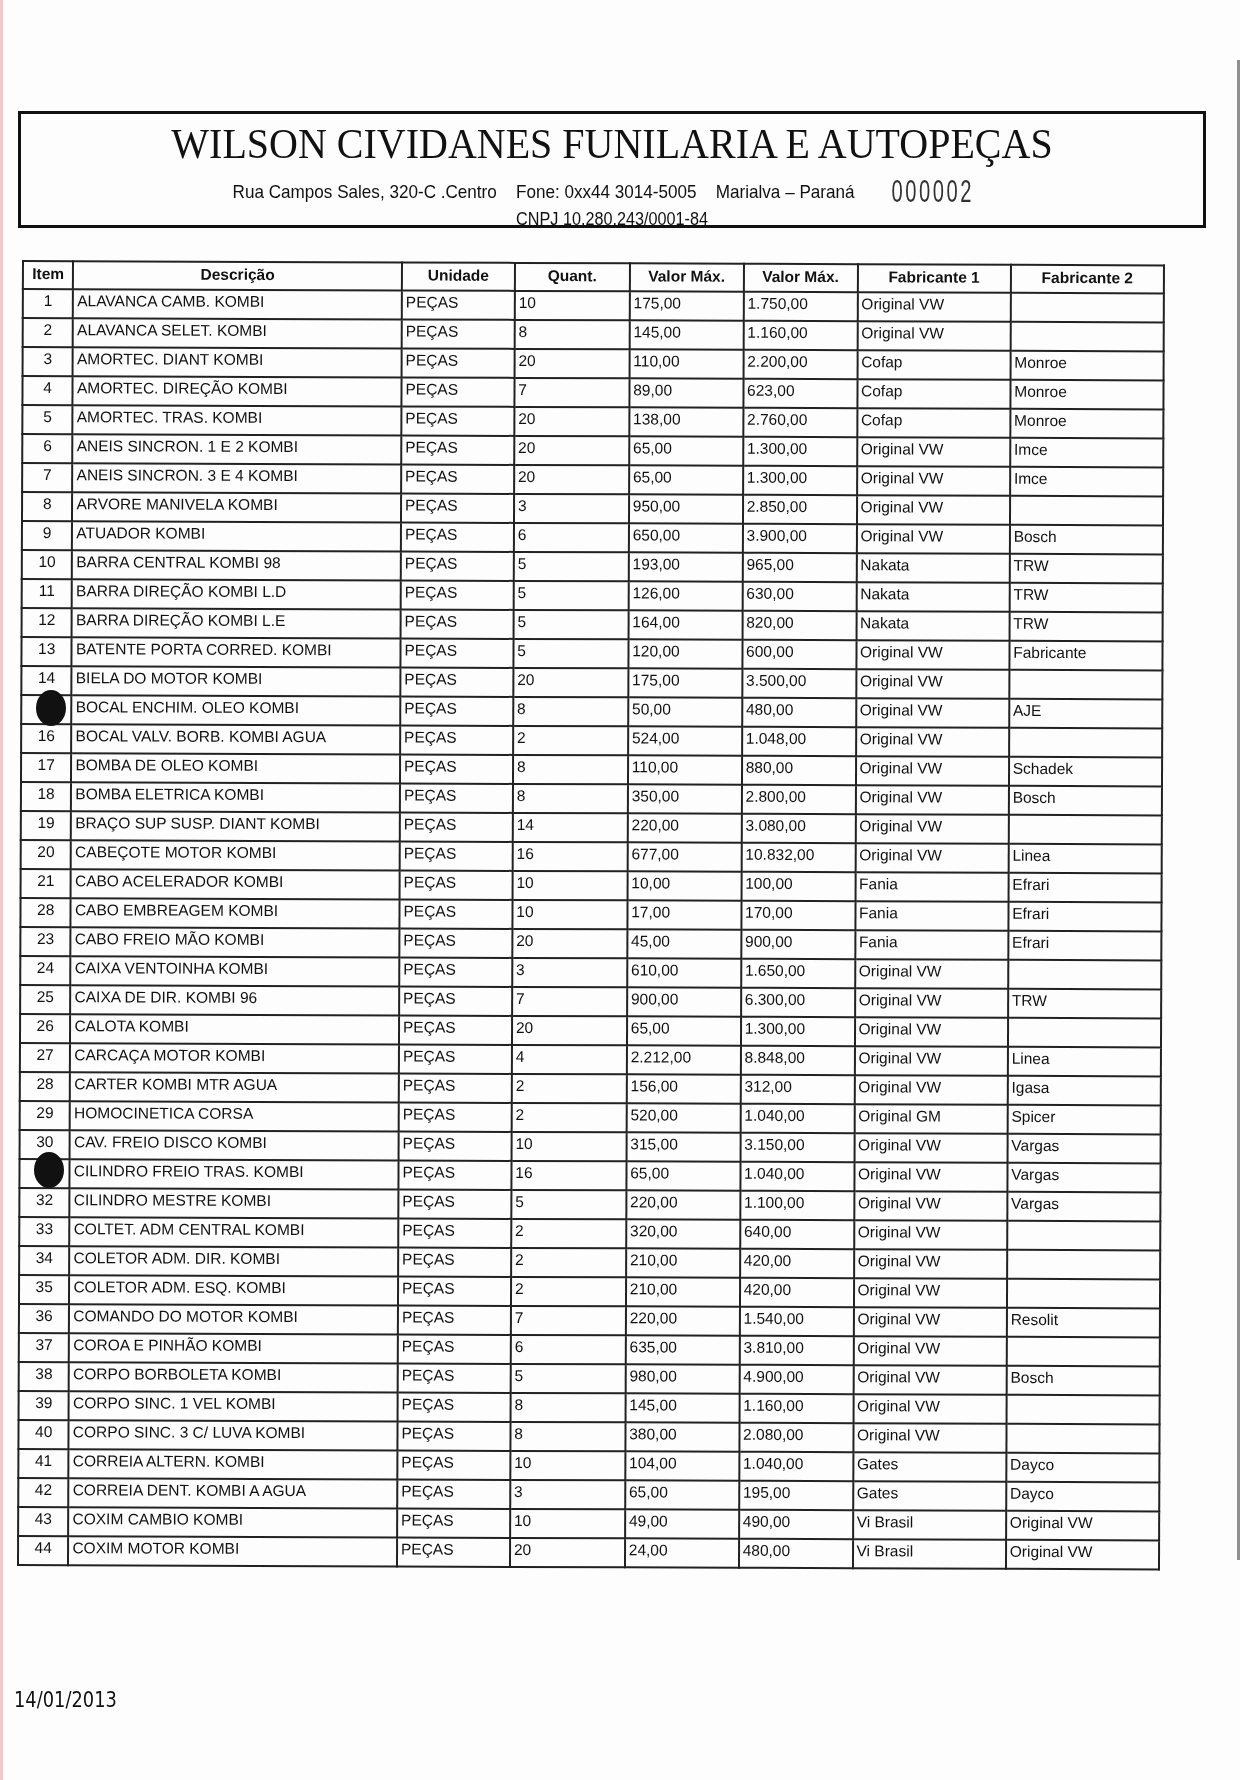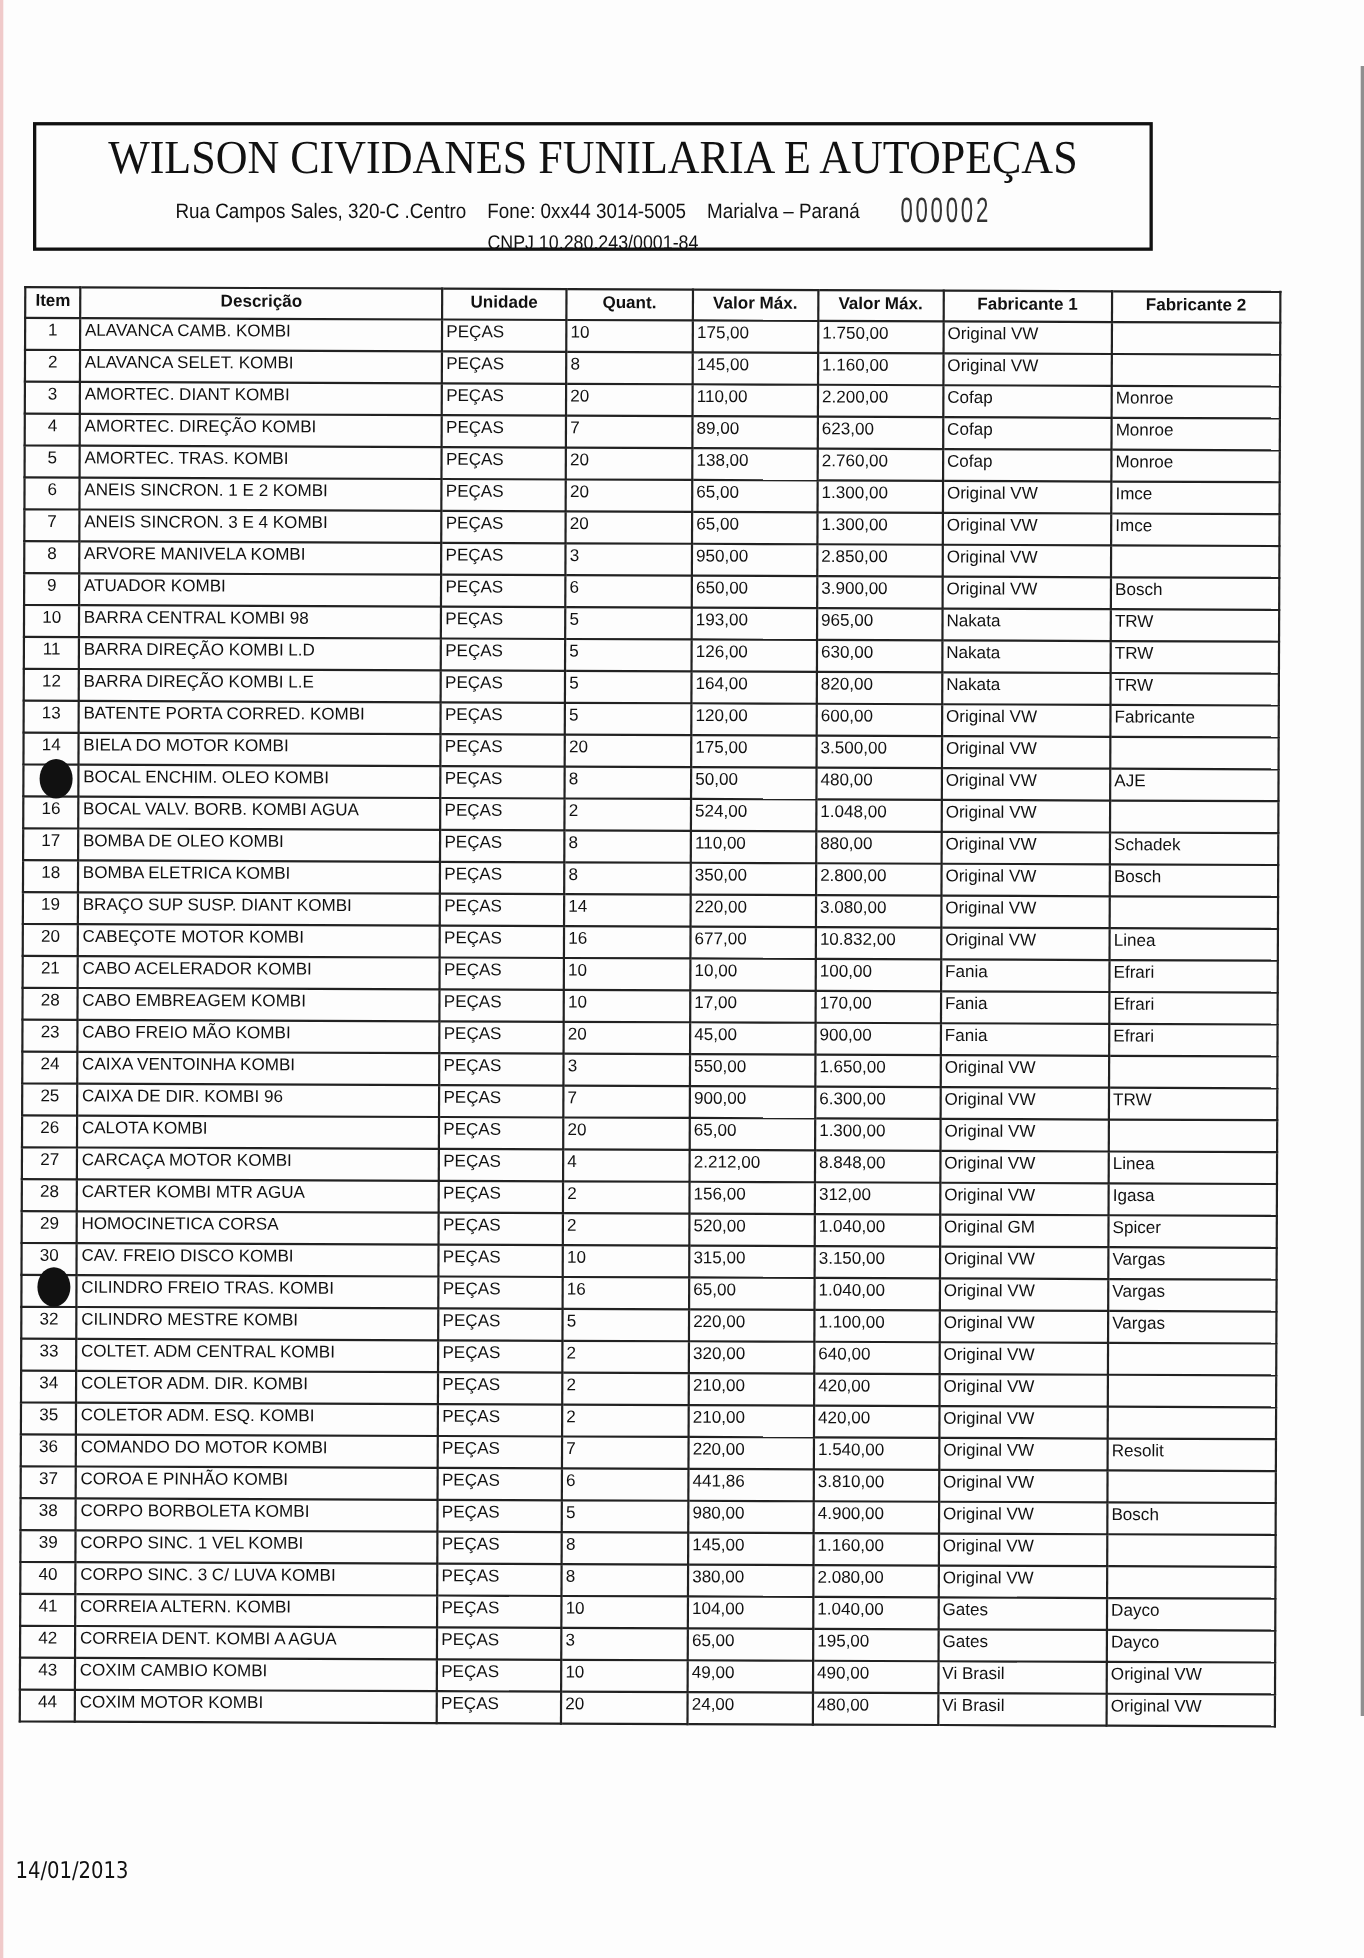--- a/index.html
+++ b/index.html
@@ -1,21 +1,21 @@
 <!DOCTYPE html>
 <html><head>
 <meta charset="utf-8">
 <style>
   html, body { margin: 0; padding: 0; }
   body {
     width: 1240px; height: 1780px; background: #fdfdfd; position: relative; overflow: hidden;
     font-family: "Liberation Sans", sans-serif; color: #111;
   }
   .header-box {
-    position: absolute; left: 30px; top: 111px; width: 1018px; height: 117px;
+    position: absolute; left: 18px; top: 111px; width: 1188px; height: 117px;
     border: 3px solid #111; box-sizing: border-box; text-align: center;
   }
   .company {
     font-family: "Liberation Serif", serif; font-size: 43px; letter-spacing: 0px;
     margin-top: 6px; line-height: 48px; transform: scaleX(0.93);
   }
   .address-line { font-size: 19px; margin-top: 8px; line-height: 22px; transform: scaleX(0.9); position: relative; }
   .address-line span { margin: 0 8px; }
   .stamp {
     font-family: "Liberation Sans", sans-serif; font-size: 32px; font-weight: 300;
@@ -320,21 +320,21 @@
         <td>45,00</td>
         <td>900,00</td>
         <td>Fania</td>
         <td>Efrari</td>
       </tr>
       <tr>
         <td class="item">24</td>
         <td>CAIXA VENTOINHA KOMBI</td>
         <td>PEÇAS</td>
         <td>3</td>
-        <td>550,00</td>
+        <td>610,00</td>
         <td>1.650,00</td>
         <td>Original VW</td>
         <td></td>
       </tr>
       <tr>
         <td class="item">25</td>
         <td>CAIXA DE DIR. KOMBI 96</td>
         <td>PEÇAS</td>
         <td>7</td>
         <td>900,00</td>
@@ -450,21 +450,21 @@
         <td>220,00</td>
         <td>1.540,00</td>
         <td>Original VW</td>
         <td>Resolit</td>
       </tr>
       <tr>
         <td class="item">37</td>
         <td>COROA E PINHÃO KOMBI</td>
         <td>PEÇAS</td>
         <td>6</td>
-        <td>441,86</td>
+        <td>635,00</td>
         <td>3.810,00</td>
         <td>Original VW</td>
         <td></td>
       </tr>
       <tr>
         <td class="item">38</td>
         <td>CORPO BORBOLETA KOMBI</td>
         <td>PEÇAS</td>
         <td>5</td>
         <td>980,00</td>

